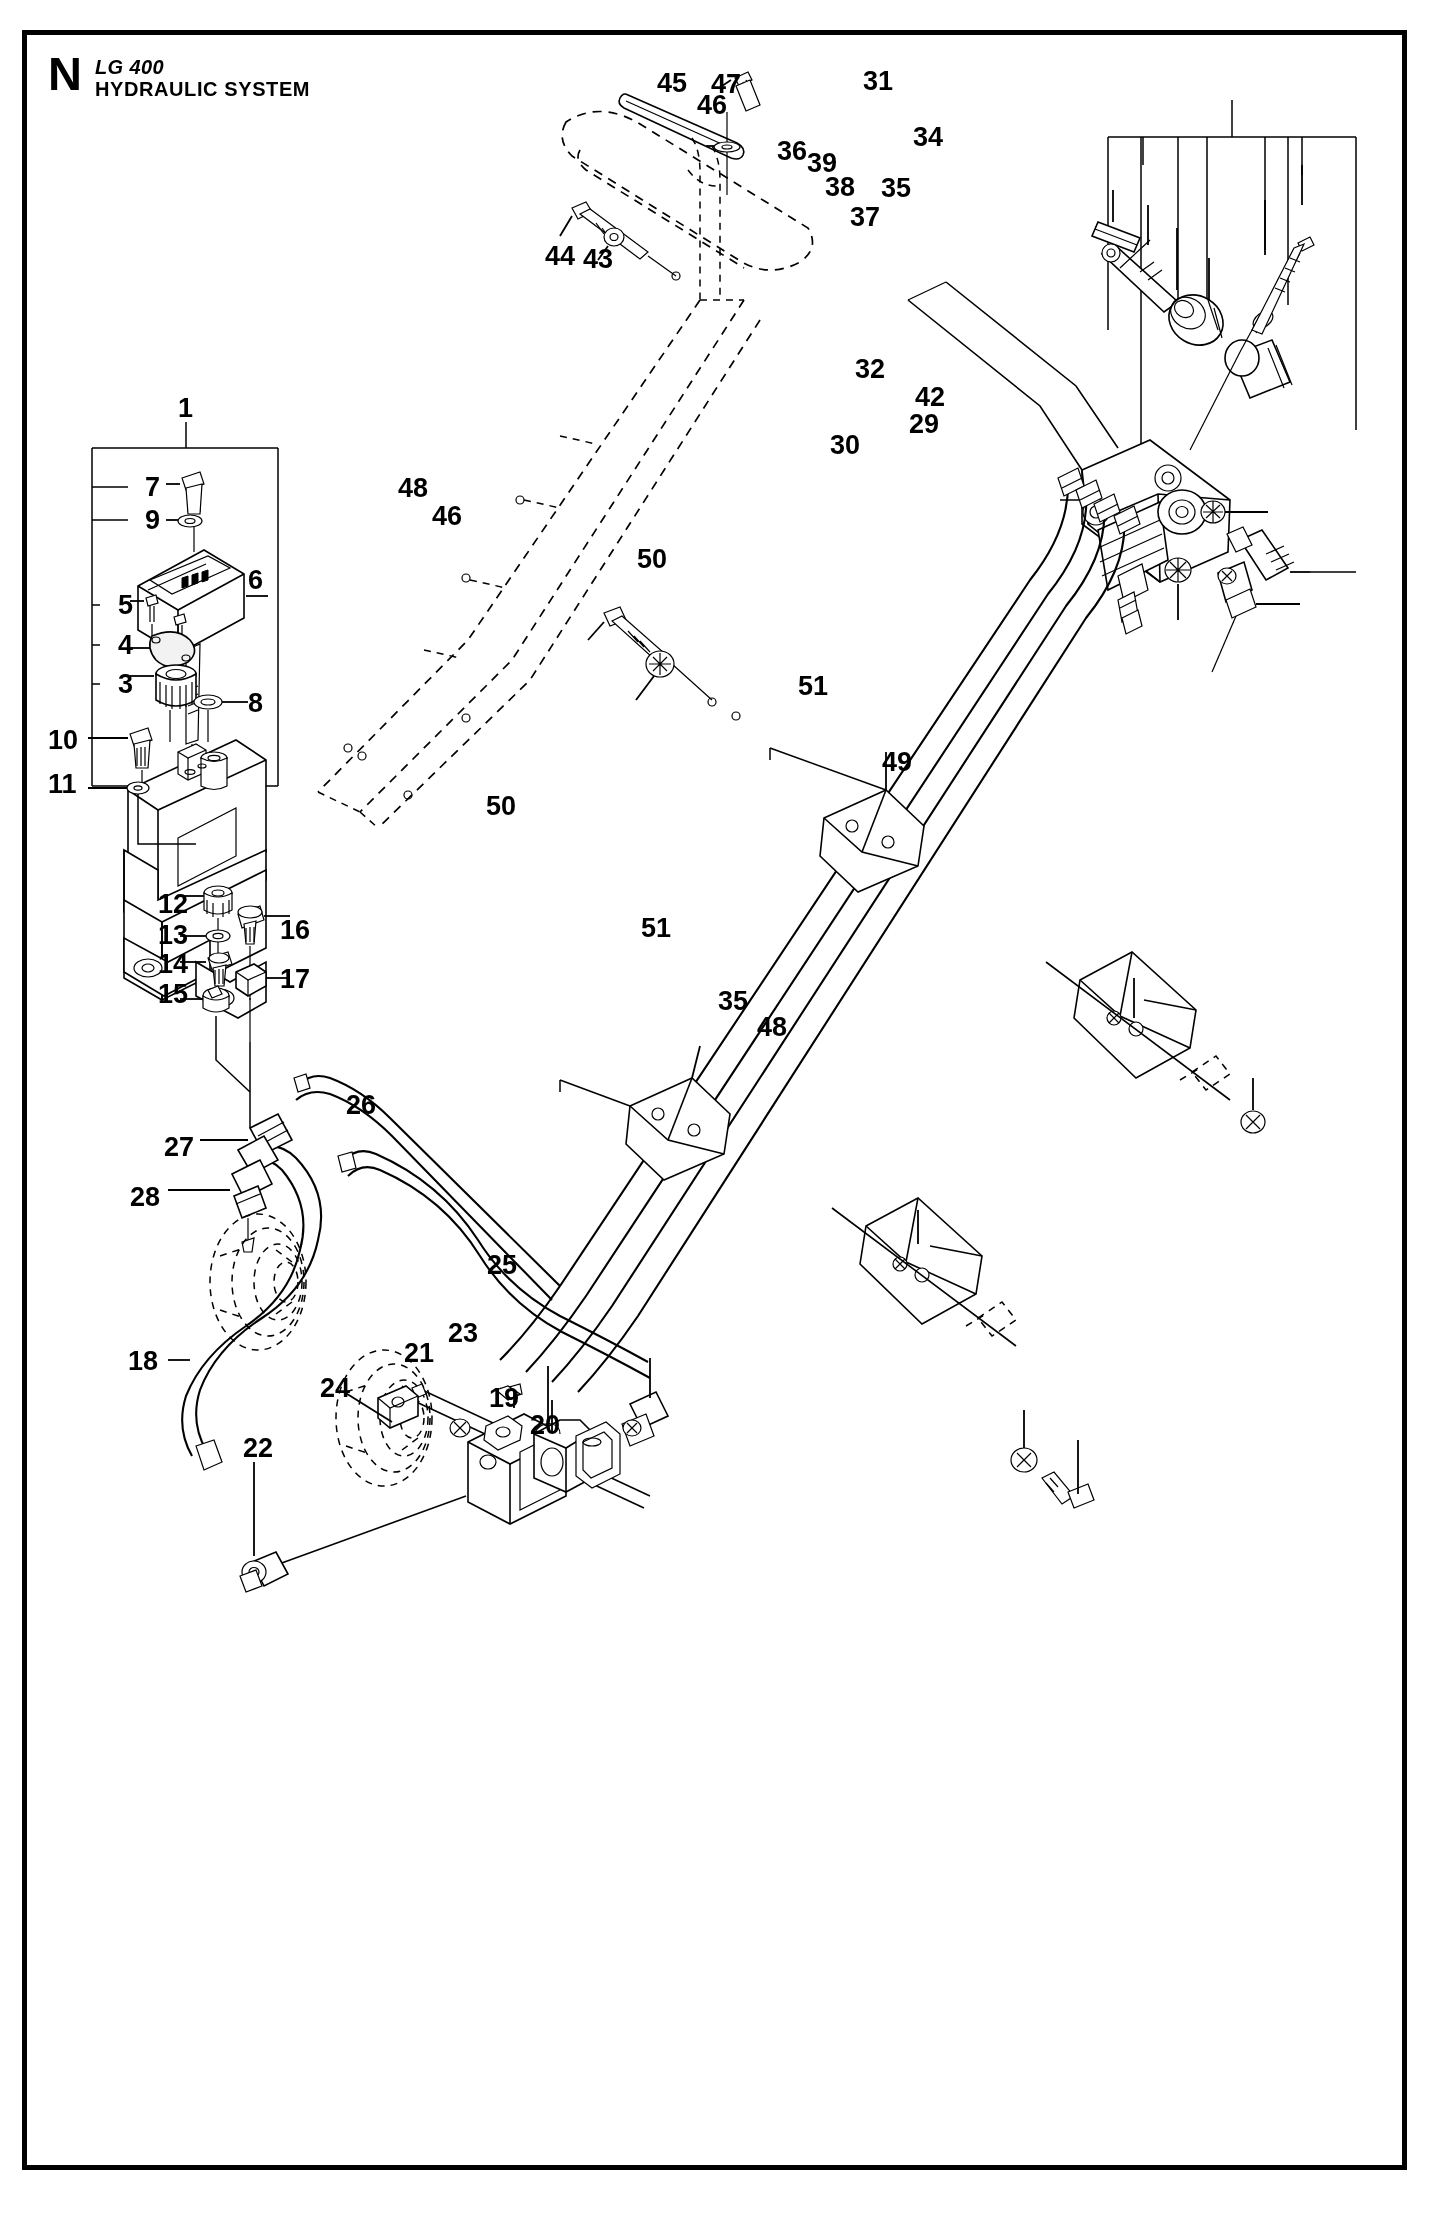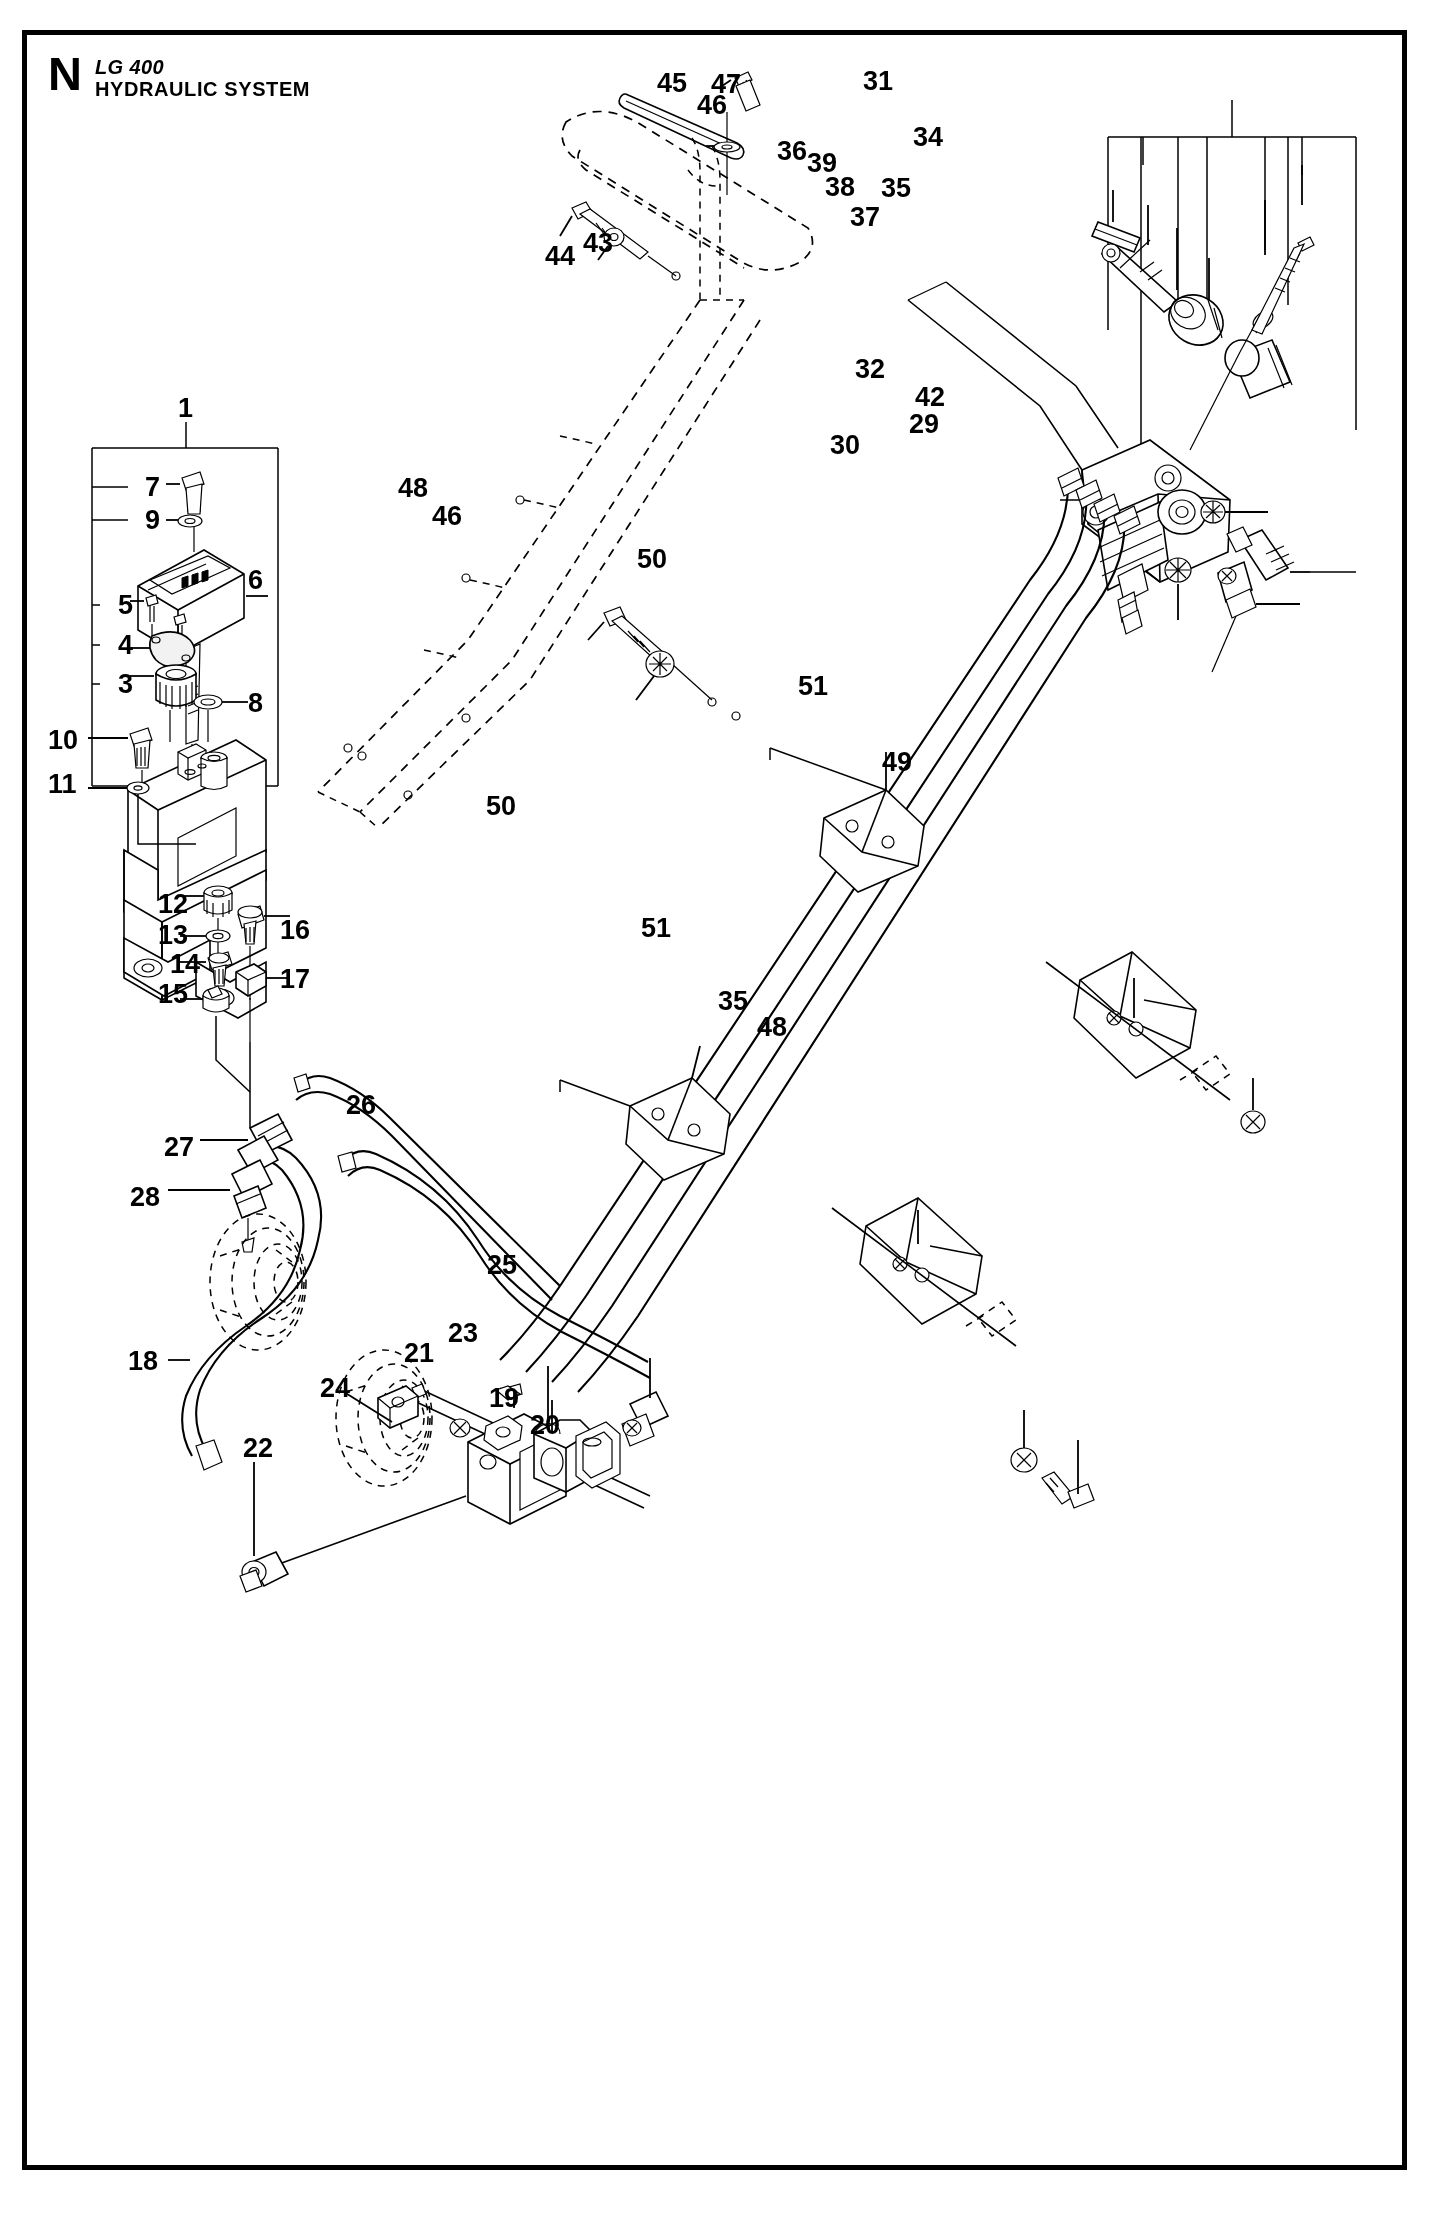--- a/index.html
+++ b/index.html
@@ -669,21 +669,21 @@
   <div class="callout" style="left:145px; top:507px;">9</div>
   <div class="callout" style="left:248px; top:567px;">6</div>
   <div class="callout" style="left:118px; top:592px;">5</div>
   <div class="callout" style="left:118px; top:632px;">4</div>
   <div class="callout" style="left:118px; top:671px;">3</div>
   <div class="callout" style="left:248px; top:690px;">8</div>
   <div class="callout" style="left:48px;  top:727px;">10</div>
   <div class="callout" style="left:48px;  top:771px;">11</div>
   <div class="callout" style="left:158px; top:891px;">12</div>
   <div class="callout" style="left:158px; top:922px;">13</div>
-  <div class="callout" style="left:158px; top:951px;margin-left:12px;">14</div>
+  <div class="callout" style="left:158px; top:951px;">14</div>
   <div class="callout" style="left:158px; top:981px;">15</div>
   <div class="callout" style="left:280px; top:903px;margin-top:14px;">16</div>
   <div class="callout" style="left:280px; top:966px;">17</div>
   <div class="callout" style="left:128px; top:1348px;">18</div>
   <div class="callout" style="left:489px; top:1385px;">19</div>
   <div class="callout" style="left:530px; top:1412px;">20</div>
   <div class="callout" style="left:404px; top:1340px;">21</div>
   <div class="callout" style="left:243px; top:1435px;">22</div>
   <div class="callout" style="left:448px; top:1320px;">23</div>
   <div class="callout" style="left:320px; top:1375px;">24</div>
@@ -695,21 +695,21 @@
   <div class="callout" style="left:830px; top:432px;">30</div>
   <div class="callout" style="left:863px; top:68px;">31</div>
   <div class="callout" style="left:855px; top:356px;">32</div>
   <div class="callout" style="left:913px; top:124px;">34</div>
   <div class="callout" style="left:881px; top:175px;">35</div>
   <div class="callout" style="left:777px; top:138px;">36</div>
   <div class="callout" style="left:850px; top:204px;">37</div>
   <div class="callout" style="left:825px; top:174px;">38</div>
   <div class="callout" style="left:807px; top:150px;">39</div>
   <div class="callout" style="left:915px; top:384px;">42</div>
-  <div class="callout" style="left:583px; top:230px;text-align:right;">43</div>
+  <div class="callout" style="left:583px; top:246px;text-align:right;">43</div>
   <div class="callout" style="left:545px; top:243px;">44</div>
   <div class="callout" style="left:657px; top:70px;">45</div>
   <div class="callout" style="left:697px; top:92px;">46</div>
   <div class="callout" style="left:711px; top:71px;">47</div>
   <div class="callout" style="left:398px; top:475px;">48</div>
   <div class="callout" style="left:432px; top:503px;">46</div>
   <div class="callout" style="left:882px; top:749px;">49</div>
   <div class="callout" style="left:637px; top:546px;">50</div>
   <div class="callout" style="left:486px; top:793px;">50</div>
   <div class="callout" style="left:798px; top:673px;">51</div>

